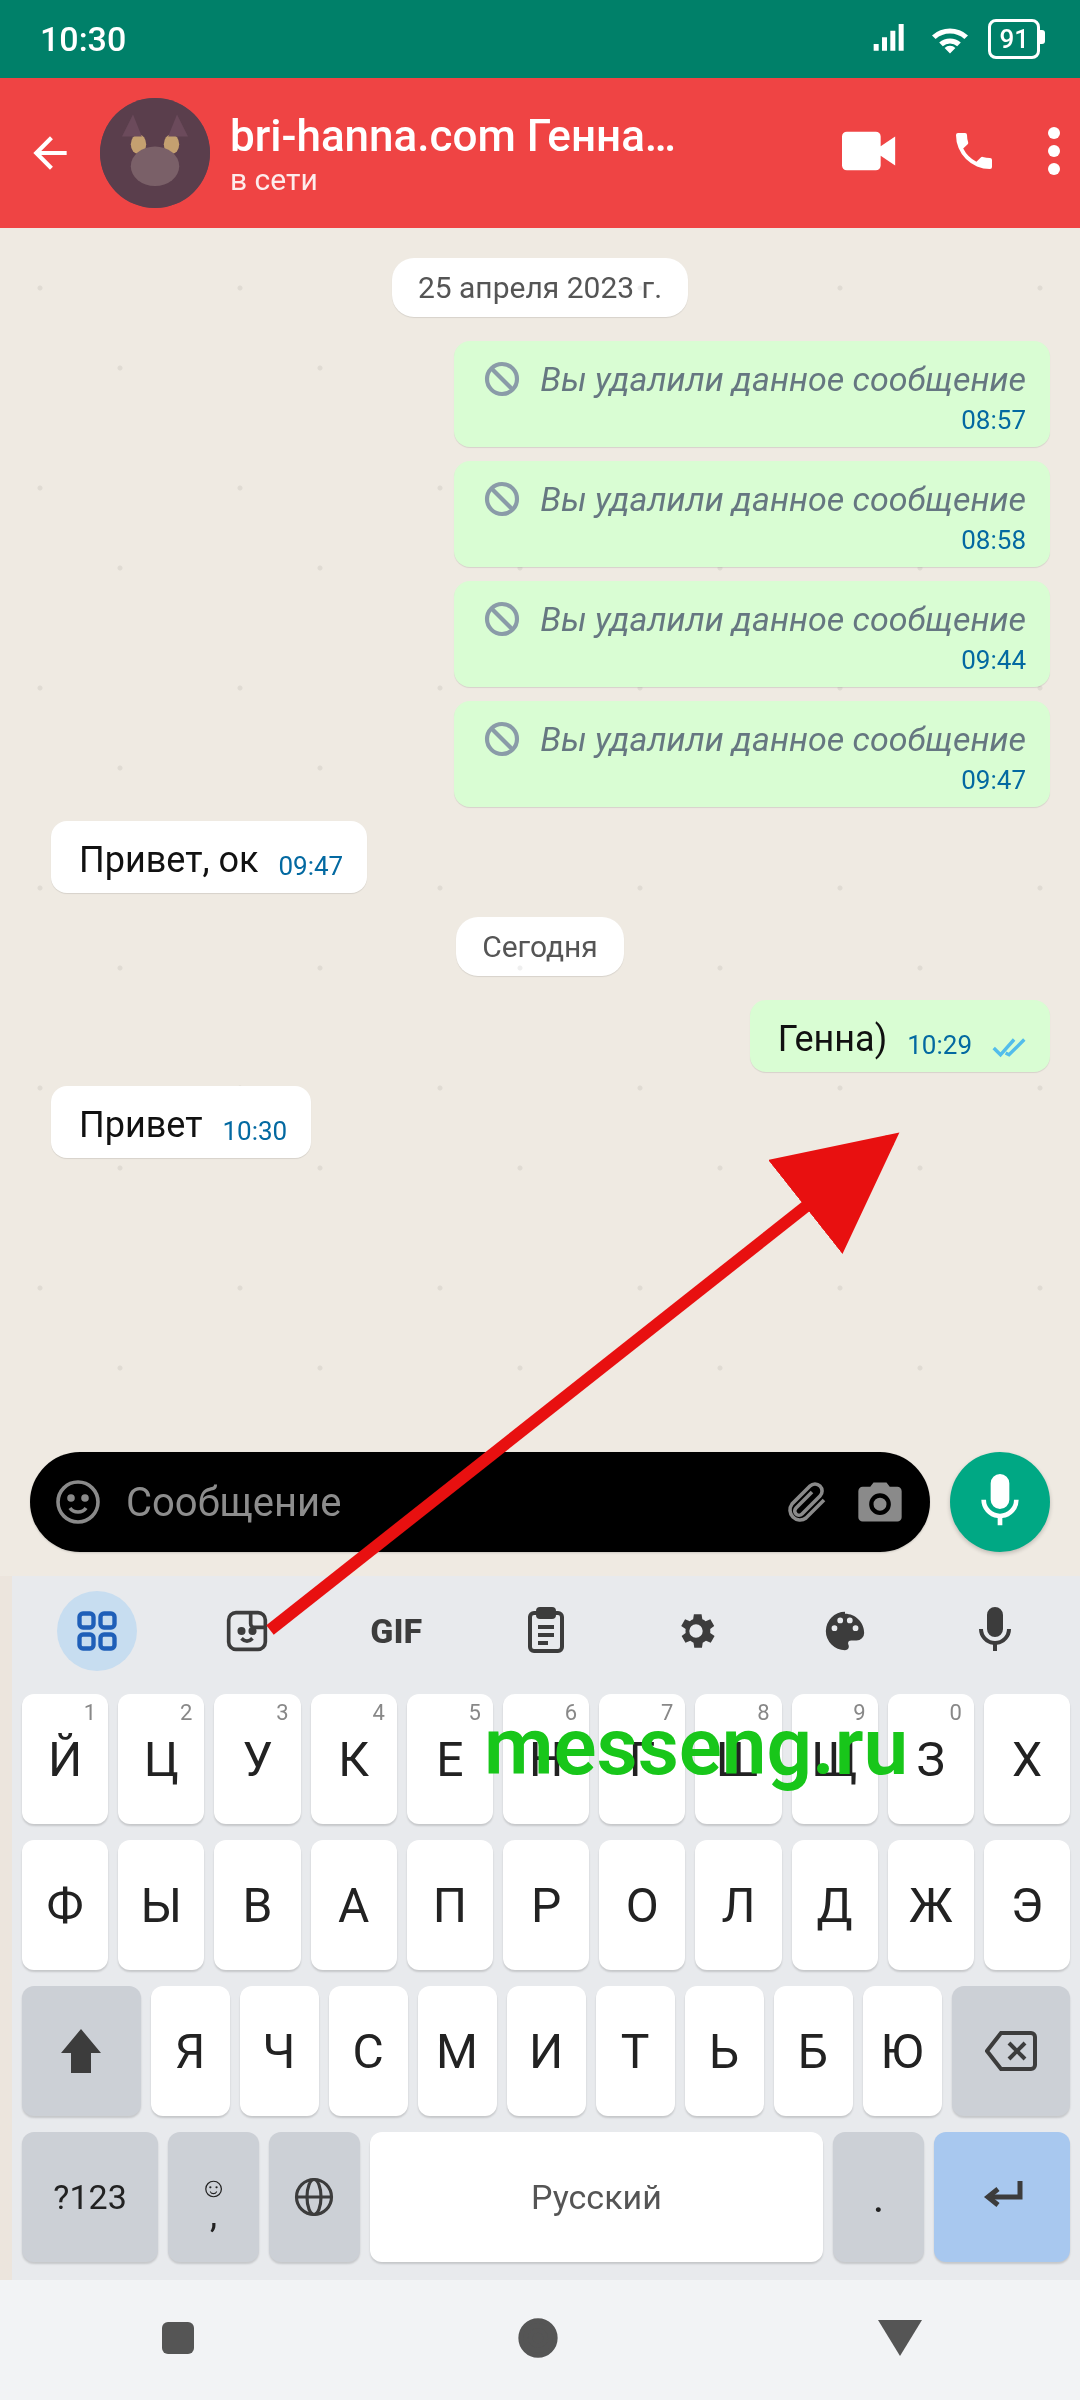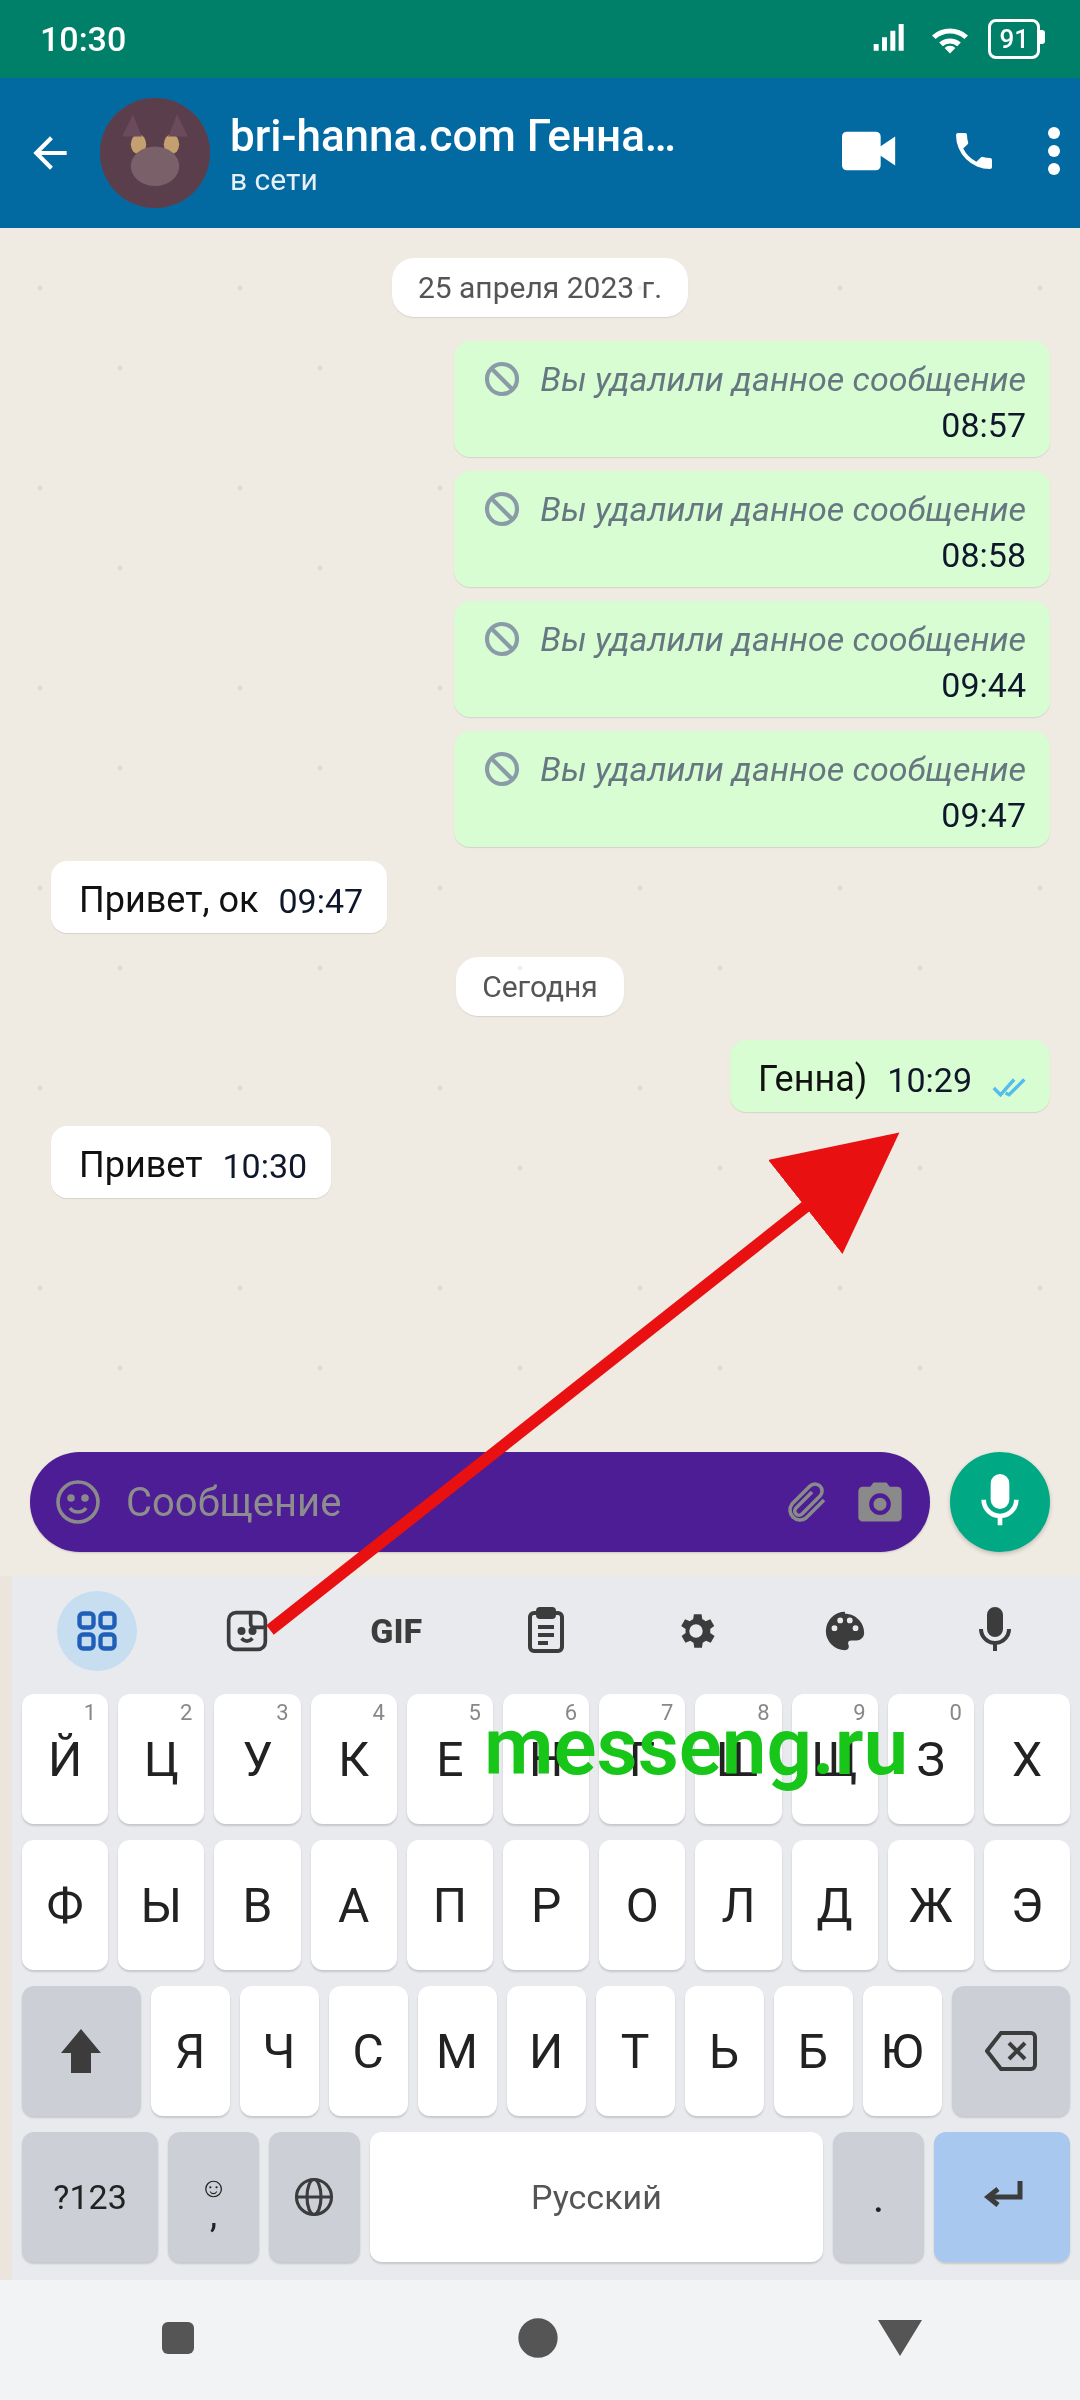--- a/index.html
+++ b/index.html
@@ -6,21 +6,21 @@
   body { width: 1080px; height: 2400px; background: #ece5dd; display: flex; flex-direction: column; overflow: hidden; position: relative; }
 
   
   .status-bar { height: 78px; background: #008069; color: #fff; display: flex; align-items: center; justify-content: space-between; padding: 0 40px; font-size: 34px; font-weight: 500; }
   .status-right { display: flex; align-items: center; gap: 16px; }
   .status-right svg { fill: #fff; }
   .battery-box { border: 3px solid #fff; border-radius: 8px; padding: 2px 8px; font-size: 26px; position: relative; }
   .battery-box::after { content: ""; position: absolute; right: -8px; top: 8px; width: 5px; height: 14px; background: #fff; border-radius: 0 3px 3px 0; }
 
   
-  .app-bar { height: 150px; background: #0369a1; color: #fff; display: flex; align-items: center; padding: 0 20px 0 20px; gap: 20px; }
+  .app-bar { height: 150px; background: #ef4444; color: #fff; display: flex; align-items: center; padding: 0 20px 0 20px; gap: 20px; }
   .back-icon { width: 60px; height: 60px; display: flex; align-items: center; justify-content: center; }
   .avatar { width: 110px; height: 110px; border-radius: 50%; background: #6b4a5b; overflow: hidden; flex-shrink: 0; }
   .avatar svg { width: 100%; height: 100%; }
   .contact-block { flex: 1; min-width: 0; }
   .contact-name { font-size: 44px; font-weight: 500; white-space: nowrap; overflow: hidden; text-overflow: ellipsis; }
   .contact-status { font-size: 30px; opacity: 0.9; }
   .bar-actions { display: flex; gap: 50px; align-items: center; margin-left: 20px; }
   .bar-actions svg { fill: #fff; }
 
   
@@ -28,27 +28,27 @@
   .chat::before { content: ""; position: absolute; inset: 0; opacity: 0.06; background-image: radial-gradient(circle at 20% 30%, #000 2px, transparent 3px), radial-gradient(circle at 60% 70%, #000 2px, transparent 3px); background-size: 200px 200px; pointer-events: none; }
   .date-chip { align-self: center; background: #fff; color: #555; padding: 12px 26px; border-radius: 22px; font-size: 30px; box-shadow: 0 1px 1px rgba(0,0,0,0.1); margin: 10px 0; }
   .bubble { max-width: 850px; padding: 18px 24px 12px 28px; border-radius: 16px; box-shadow: 0 1px 1px rgba(0,0,0,0.1); position: relative; margin-left: 21px; }
   .out { align-self: flex-end; background: #d9fdd3; }
   .in  { align-self: flex-start; background: #fff; }
   .deleted { display: flex; align-items: center; gap: 18px; }
   .deleted-icon { width: 40px; height: 40px; flex-shrink: 0; }
   .deleted-text { font-style: italic; color: #667781; font-size: 34px; }
   .msg-text { font-size: 36px; color: #111; }
   .time-row { display: flex; justify-content: flex-end; align-items: center; gap: 10px; margin-top: 6px; }
-  .time { font-size: 34px; color: #0f172a; }
+  .time { font-size: 26px; color: #0369a1; }
   .ticks { width: 34px; height: 24px; }
   .row-inline { display: flex; align-items: flex-end; gap: 20px; }
 
   
   .input-bar { display: flex; align-items: center; gap: 20px; padding: 14px 30px 24px; background: #efeae2; }
-  .input-pill { flex: 1; background: #4c1d95; border-radius: 60px; height: 100px; display: flex; align-items: center; padding: 0 24px; gap: 24px; box-shadow: 0 1px 2px rgba(0,0,0,0.15); }
+  .input-pill { flex: 1; background: #000000; border-radius: 60px; height: 100px; display: flex; align-items: center; padding: 0 24px; gap: 24px; box-shadow: 0 1px 2px rgba(0,0,0,0.15); }
   .input-pill .ph { flex: 1; color: #8d8d8d; font-size: 40px; }
   .send-fab { width: 100px; height: 100px; border-radius: 50%; background: #00a884; display: flex; align-items: center; justify-content: center; box-shadow: 0 2px 4px rgba(0,0,0,0.2); }
 
   
   .keyboard { background: #e8eaed; padding: 0 0 10px; margin-left: 12px; }
   .kb-toolbar { display: flex; align-items: center; justify-content: space-around; height: 110px; padding: 0 10px; }
   .kb-tool { width: 80px; height: 80px; display: flex; align-items: center; justify-content: center; border-radius: 40px; }
   .kb-tool.active { background: #c7ddf0; }
   .kb-row { display: flex; gap: 10px; padding: 8px 10px; }
   .key { flex: 1; height: 130px; background: #fff; border-radius: 12px; display: flex; align-items: center; justify-content: center; font-size: 48px; color: #222; box-shadow: 0 2px 2px rgba(0,0,0,0.15); position: relative; }

